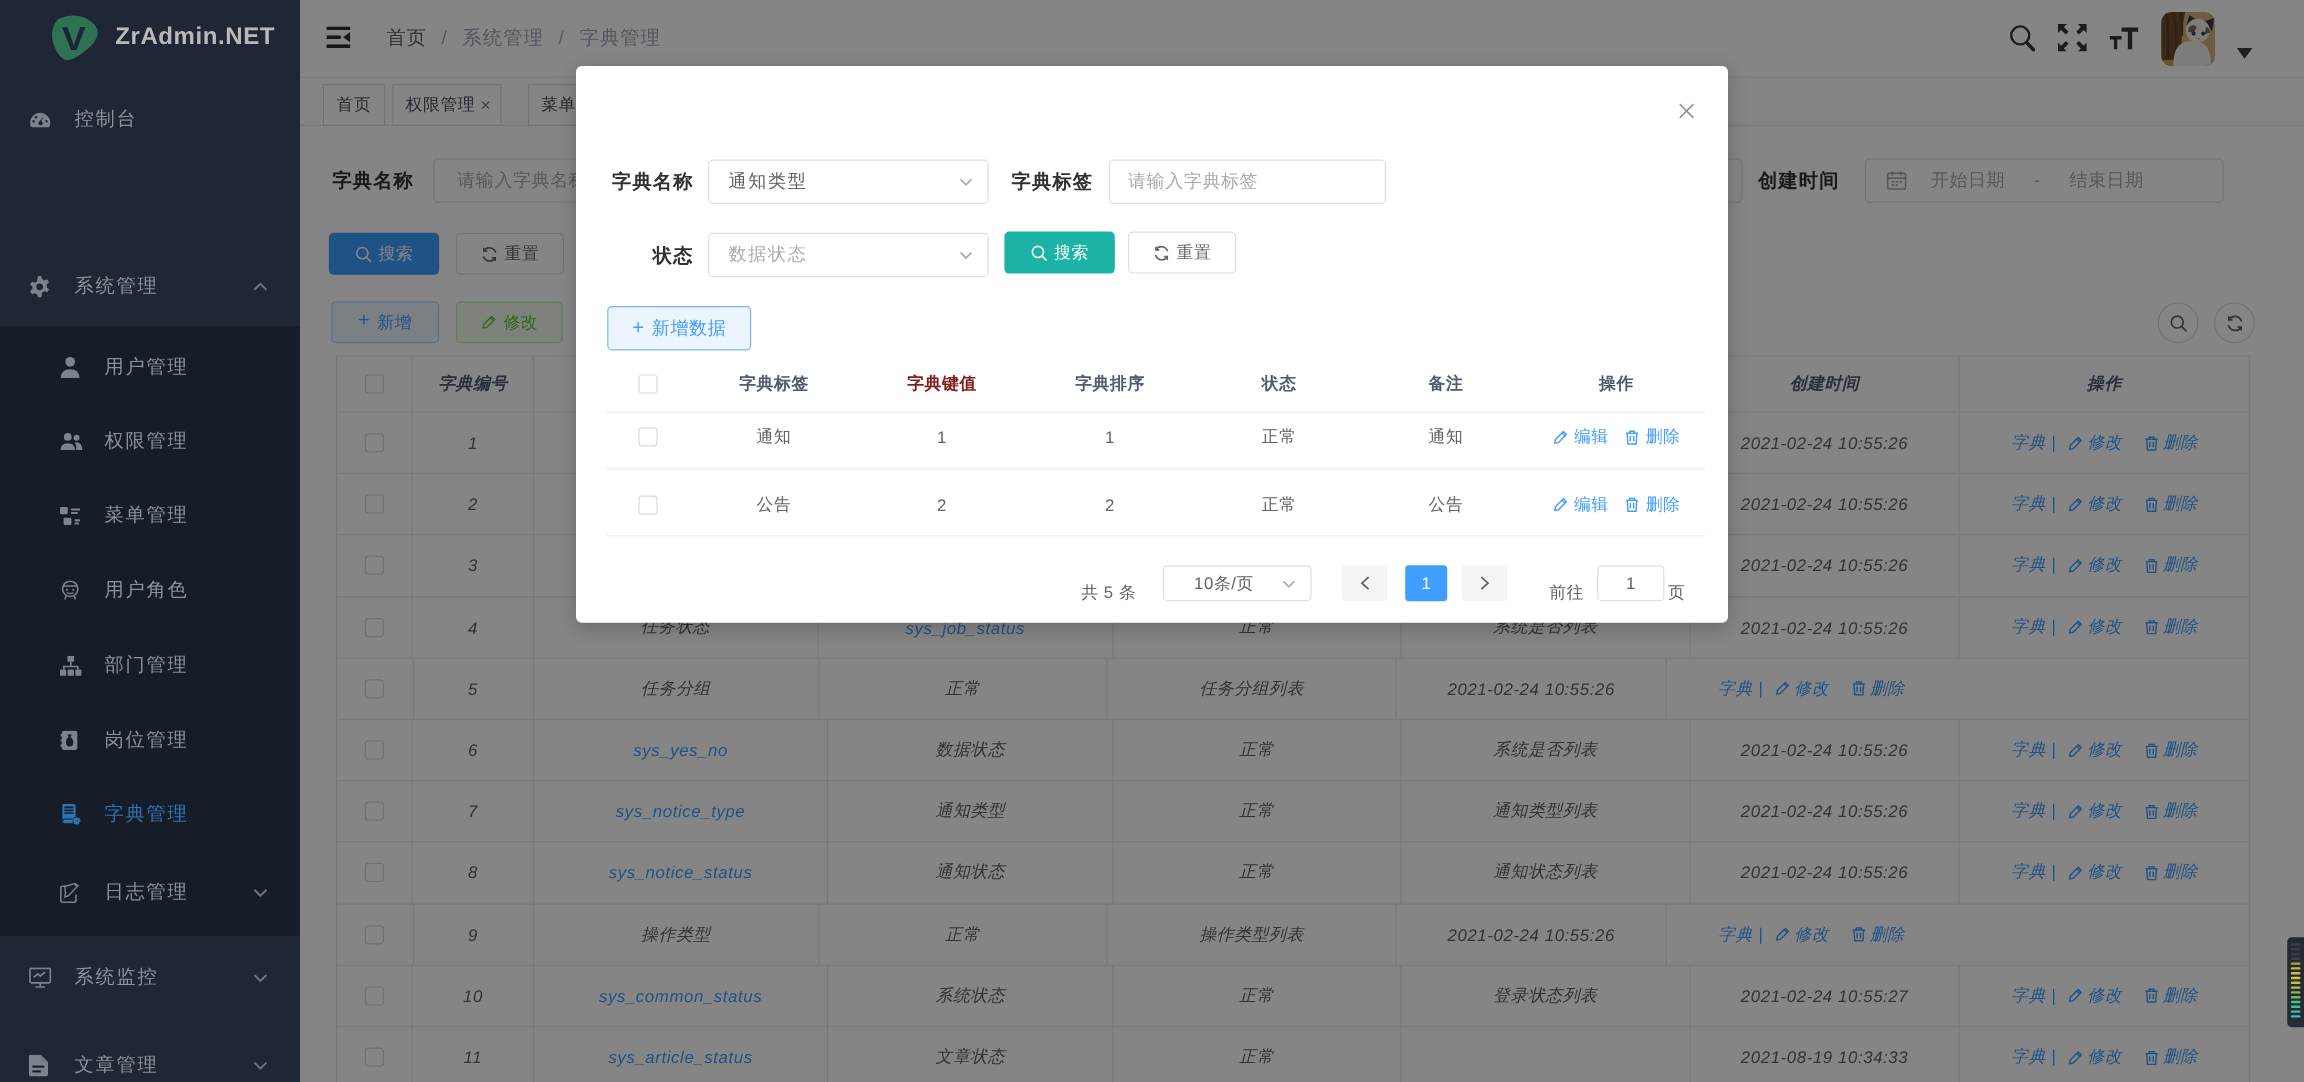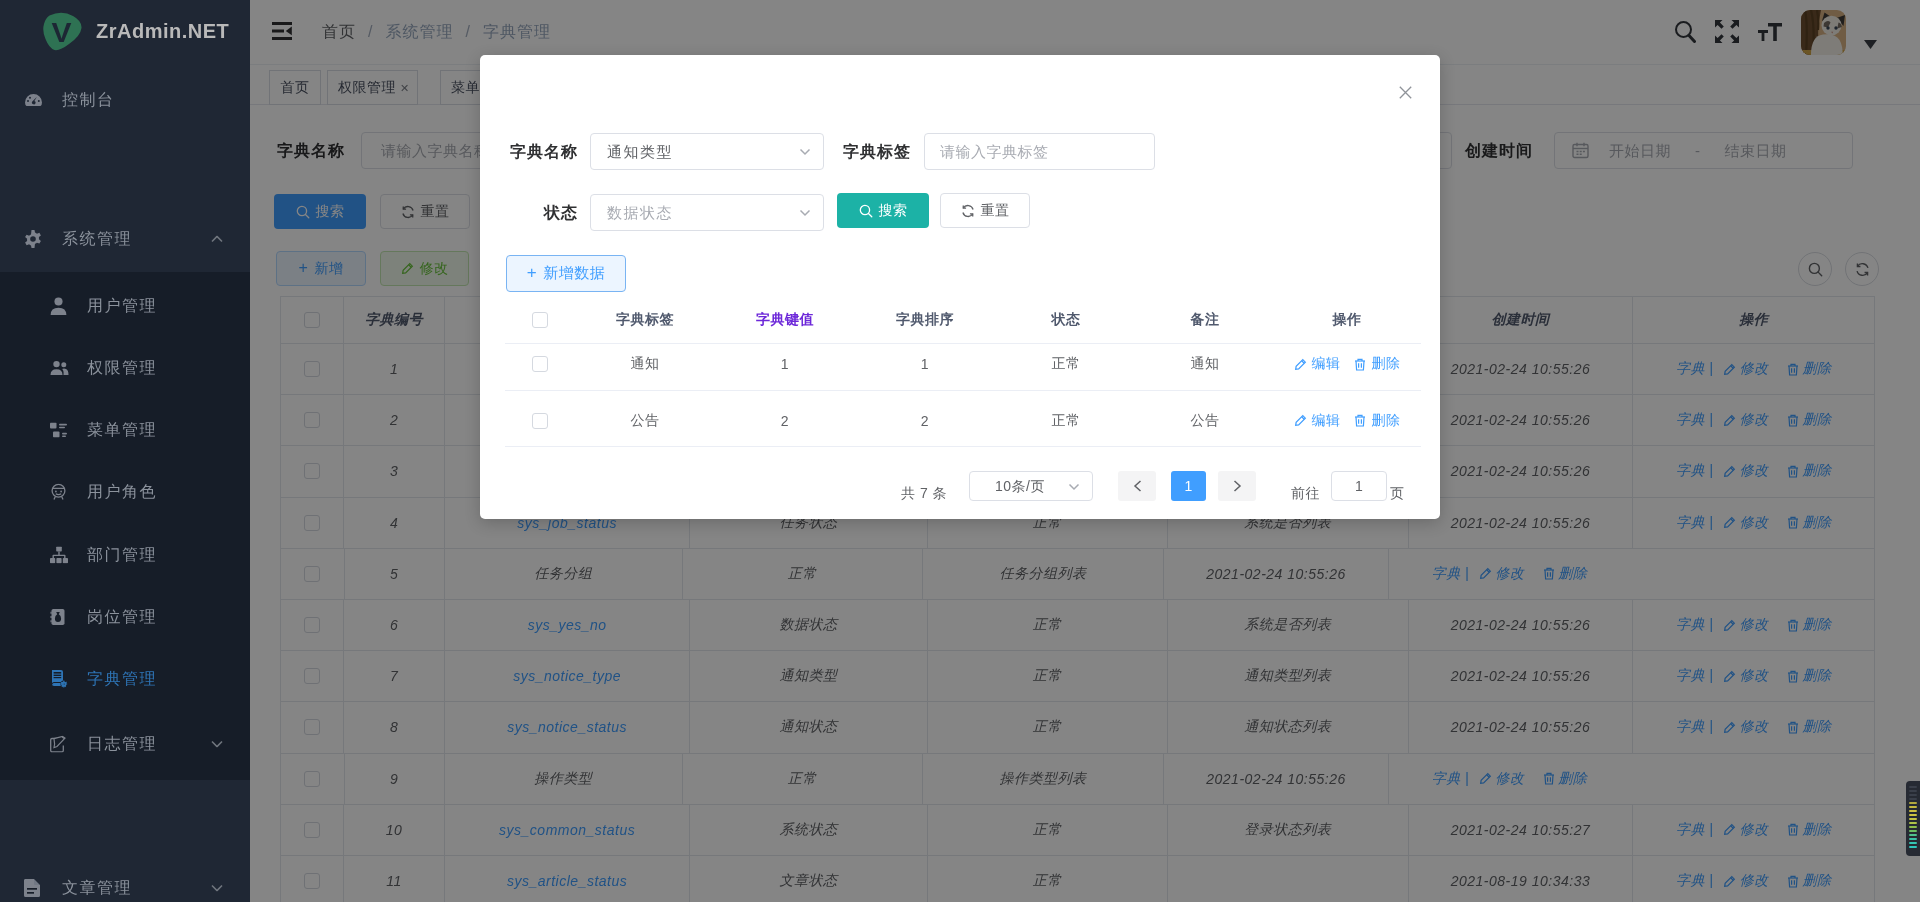--- a/index.html
+++ b/index.html
@@ -156,20 +156,32 @@
       </svg>
       <span>字典管理</span>
     </div>
   <div class="mi sm" style="top:722px">
       <svg width="16" height="17" viewBox="0 0 16 17" fill="none" stroke="#7d828c" stroke-width="1.3">
         <path d="M12 3 H2 a1.3 1.3 0 0 0-1.3 1.3 V15 a1.3 1.3 0 0 0 1.3 1.3 h10 A1.3 1.3 0 0 0 13.3 15 V10"></path>
         <path d="M4 3.2 L12.5 0.8 15 2.6 7 11 4 12 4.6 8.6 Z" fill="#161d28" stroke-width="1.2"></path>
         <path d="M12.2 1.4 L14.2 3"></path>
       </svg>
       <span>日志管理</span>
+      <svg class="chev" width="12" height="7" viewBox="0 0 12 7" fill="none" stroke="#6f757d" stroke-width="1.6">
+        <path d="M1 1 L6 6 L11 1"></path>
+      </svg>
+    </div>
+  <div class="mi" style="top:793px">
+      <svg width="19" height="18" viewBox="0 0 19 18" fill="none" stroke="#7d828c" stroke-width="1.4">
+        <rect x="1" y="1" width="17" height="12" rx="1.2"></rect>
+        <path d="M4 8.5 L7.5 5.5 L9.5 7.5 L13.5 4"></path>
+        <path d="M9.5 13 v3"></path>
+        <path d="M5.5 16.5 h8"></path>
+      </svg>
+      <span>系统监控</span>
       <svg class="chev" width="12" height="7" viewBox="0 0 12 7" fill="none" stroke="#6f757d" stroke-width="1.6">
         <path d="M1 1 L6 6 L11 1"></path>
       </svg>
     </div>
   <div class="mi" style="top:866px">
       <svg width="16" height="18" viewBox="0 0 16 18" fill="#7d828c">
         <path d="M2 0 h8 l6 6 v10.5 A1.5 1.5 0 0 1 14.5 18 h-13 A1.5 1.5 0 0 1 0 16.5 v-15 A1.5 1.5 0 0 1 2 0 Z"></path>
         <path d="M10 0 l6 6 h-5 a1 1 0 0 1-1-1 Z" fill="#43506333"></path>
         <rect x="3" y="9" width="10" height="1.7" fill="#161d28"></rect>
         <rect x="3" y="13" width="7" height="1.7" fill="#161d28"></rect>
@@ -373,22 +385,22 @@
               <path d="M4.6 5.2 v4.6 M7.4 5.2 v4.6"></path>
             </svg>
           </span><span style="margin-left:3px">删除</span></span>
       </div>
     </div>
 <div class="btr" style="top:200.6px;height:51.2px">
       <div style="width:63.5px" class="btc">
         <span class="cb"></span>
       </div>
       <div style="width:100.5px" class="btc">4</div>
+      <div style="width:237.5px" class="btc">任务状态</div>
       <div style="width:246px" class="btc blue">sys_job_status</div>
-      <div style="width:237.5px" class="btc">任务状态</div>
       <div style="width:240.5px" class="btc">正常</div>
       <div style="width:241px" class="btc">系统是否列表</div>
       <div style="width:225px" class="btc">2021-02-24 10:55:26</div>
       <div style="width:241px" class="btc">
         <span class="blue" style="display:flex;align-items:center">字典&nbsp;|<span style="margin-left:10px;display:flex">
             <svg width="13" height="13" viewBox="0 0 14 14" fill="none" stroke="#409eff" stroke-width="1.3">
               <path d="M9.5 1.8 L12.2 4.5 5 11.7 1.8 12.2 2.3 9 Z"></path>
               <path d="M8.3 3 L11 5.7"></path>
             </svg>
           </span><span style="margin-left:3px">修改</span><span style="margin-left:19px;display:flex">
@@ -614,21 +626,21 @@
         <path d="M2.6 1.6 v3.2 h3.2" fill="none"></path>
         <path d="M2.2 9.7 A6.2 6.2 0 0 0 13.4 11.4"></path>
         <path d="M13.4 14.4 v-3.2 h-3.2"></path>
       </svg>重置</div>
   <div class="btn" style="left:26px;top:200px;width:120px;height:37px;background:#ecf5ff;border:1px solid #79b4f3;color:#409eff;font-size:15px"><span style="font-size:17px;font-weight:400;margin-top:-2px">+</span>新增数据</div>
   <div class="mrow" style="top:241px;height:48px">
       <div class="mtc" style="width:70px">
         <span class="cb"></span>
       </div>
       <div class="mtc" style="width:140px;color:#515a6e;font-weight:bold">字典标签</div>
-      <div class="mtc" style="width:140px;color:#6d28d9;font-weight:bold">字典键值</div>
+      <div class="mtc" style="width:140px;color:#7f1d1d;font-weight:bold">字典键值</div>
       <div class="mtc" style="width:140px;color:#515a6e;font-weight:bold">字典排序</div>
       <div class="mtc" style="width:142px;color:#515a6e;font-weight:bold">状态</div>
       <div class="mtc" style="width:136px;color:#515a6e;font-weight:bold">备注</div>
       <div class="mtc" style="width:148px;color:#515a6e;font-weight:bold">操作</div>
     </div>
   <div class="mrow" style="top:284px;height:51.5px">
       <div class="mtc" style="width:70px">
         <span class="cb"></span>
       </div>
       <div class="mtc" style="width:140px">通知</div>
@@ -662,21 +674,21 @@
             <path d="M9.5 1.8 L12.2 4.5 5 11.7 1.8 12.2 2.3 9 Z"></path>
             <path d="M8.3 3 L11 5.7"></path>
           </svg> 编辑 &nbsp;<svg width="12" height="13" viewBox="0 0 12 13" fill="none" stroke="#409eff" stroke-width="1.2">
             <path d="M1 3 h10"></path>
             <path d="M4 3 V1.4 h4 V3"></path>
             <path d="M2 3 l.6 9 h6.8 L10 3"></path>
             <path d="M4.6 5.2 v4.6 M7.4 5.2 v4.6"></path>
           </svg> 删除</span>
       </div>
     </div>
-  <div class="abs" style="left:421px;top:423px;width:70px;height:30px;line-height:30px;font-size:14px;color:#606266;letter-spacing:0.5px">共 7 条</div>
+  <div class="abs" style="left:421px;top:423px;width:70px;height:30px;line-height:30px;font-size:14px;color:#606266;letter-spacing:0.5px">共 5 条</div>
   <div class="sel" style="left:489px;top:416px;width:124px;height:30px">
       <div class="tx" style="font-size:14px;line-height:28px;padding-left:0;text-align:center;width:100px;letter-spacing:0.5px">10条/页</div>
       <svg class="chv" style="top:11px" width="12" height="8" viewBox="0 0 12 8" fill="none" stroke="#a8abb2" stroke-width="1.5">
         <path d="M1.5 1.5 L6 6 L10.5 1.5"></path>
       </svg>
     </div>
   <div class="pbtn" style="left:638px;width:38px">
       <svg width="9" height="12" viewBox="0 0 9 12" fill="none" stroke="#606266" stroke-width="1.5">
         <path d="M7.5 1 L2 6 L7.5 11"></path>
       </svg>

